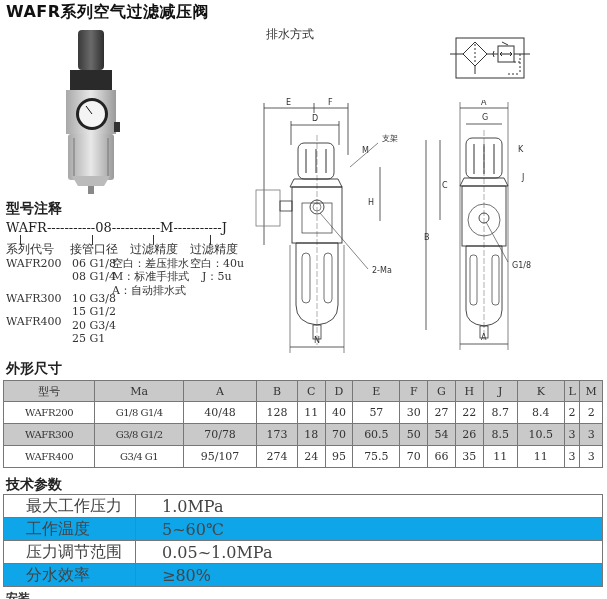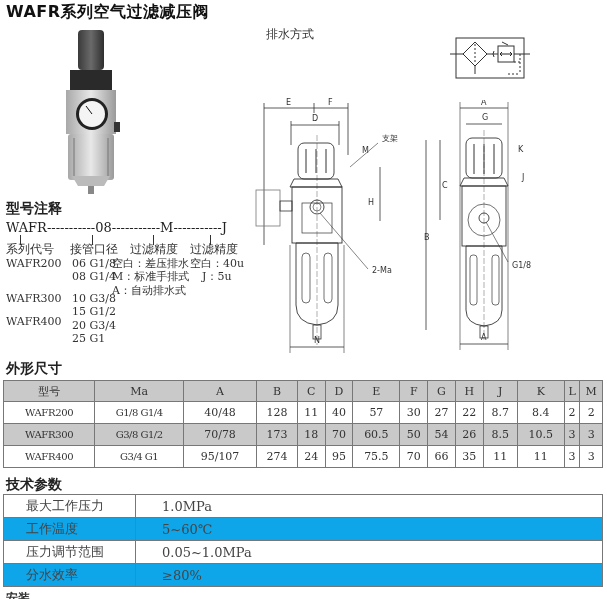--- a/index.html
+++ b/index.html
@@ -17,21 +17,21 @@
   .code-col { position: absolute; font-size: 11px; line-height: 13.5px; color: #333; }
   .tick { position: absolute; width: 1px; height: 10px; background: #333; }
 
   .dim-table { position: absolute; left: 3px; top: 380px; width: 600px; border-collapse: collapse; font-size: 11px; }
   .dim-table th, .dim-table td { border: 1px solid #777; text-align: center; height: 22px; padding: 0; font-weight: normal; color: #333; }
   .dim-table th { background: #c9c9c9; height: 21px; }
   .dim-table tr.shade td { background: #c9c9c9; }
   .dim-table td.model { font-size: 10px; white-space: nowrap; letter-spacing: -0.3px; }
   .dim-table td.ma { font-size: 10px; white-space: nowrap; letter-spacing: -0.5px; }
 
-  .tech-table { position: absolute; left: 3px; top: 494px; width: 600px; border-collapse: collapse; font-size: 13px; }
+  .tech-table { position: absolute; left: 3px; top: 494px; width: 600px; border-collapse: collapse; font-size: 16px; }
   .tech-table td { border: 1px solid #777; height: 23px; color: #444; padding-left: 22px; }
   .tech-table td.val { padding-left: 26px; }
   .tech-table tr.shade td { background: #0ea5e9; }
 
   .footer-heading { position: absolute; left: 6px; top: 590px; font-size: 12px; font-weight: bold; color: #333; }
 
   svg text { font-family: "DejaVu Sans", sans-serif; }
 </style>
 </head>
 <body>

